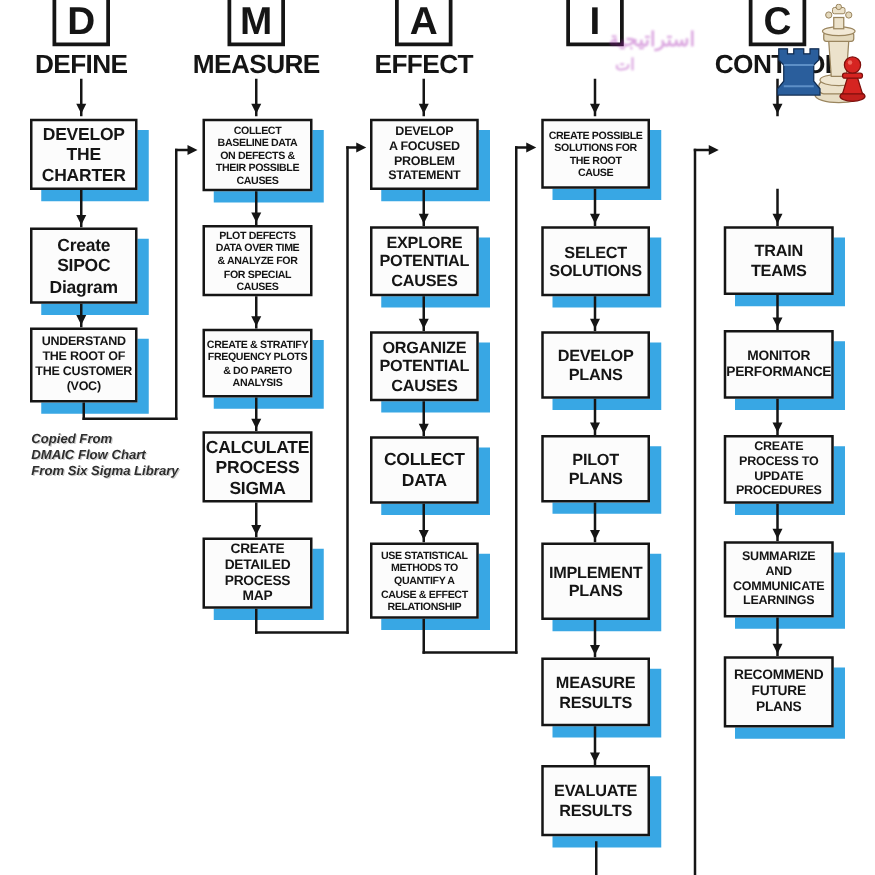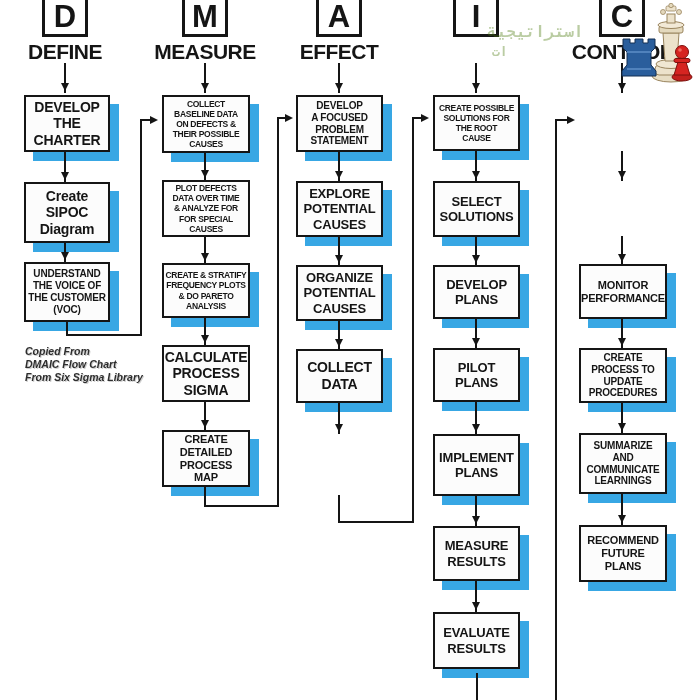--- a/index.html
+++ b/index.html
@@ -31,21 +31,21 @@
     border:4px solid transparent;border-top:8px solid #151515;}
   .rarrow{position:absolute;height:0;border-top:2px solid #151515;}
   .rarrow::after{content:"";position:absolute;right:-8px;top:-5px;
     border:4px solid transparent;border-left:8px solid #151515;}
   .vline{position:absolute;width:2px;background:#151515;}
   .hline{position:absolute;height:2px;background:#151515;}
 
   
   .footnote{position:absolute;left:25px;top:345px;font-size:10.5px;font-style:italic;
     font-weight:bold;line-height:1.25;white-space:pre-line;color:#2e2e2e;text-shadow:1px 1px 0 #cfcfcf;}
-  .wm{position:absolute;color:#4d7c0f;opacity:.38;filter:blur(.7px);font-weight:bold;font-family:Liberation Mono, monospace;}
+  .wm{position:absolute;color:#a21caf;opacity:.38;filter:blur(.7px);font-weight:bold;}
   .wm1{left:487px;top:22px;font-size:16px}.wm2{left:492px;top:44px;font-size:13px}
 
   .chess{position:absolute;left:616px;top:3px;width:84px;height:82px;}
 </style>
 </head>
 <body>
 
 <div id="canvas">
 
   <div class="letter-box lb-d">D</div>
@@ -67,21 +67,21 @@
 
   <div class="box sh col-d fs1" style="top:95px;height:57px">DEVELOP
 THE
 CHARTER</div>
   <div class="arrow" style="left:64px;top:152px;height:30px"></div>
   <div class="box sh col-d fs1" style="top:182px;height:61px">Create
 SIPOC
 Diagram</div>
   <div class="arrow" style="left:64px;top:243px;height:19px"></div>
   <div class="box sh col-d fs4" style="top:262px;height:60px">UNDERSTAND
-THE VOICE OF
+THE ROOT OF
 THE CUSTOMER
 (VOC)</div>
 
   <div class="box sh col-m fs5" style="top:95px;height:58px">COLLECT
 BASELINE DATA
 ON DEFECTS &amp;
 THEIR POSSIBLE
 CAUSES</div>
   <div class="arrow" style="left:204px;top:153px;height:27px"></div>
   <div class="box col-m fs5" style="top:180px;height:57px">PLOT DEFECTS
@@ -113,20 +113,25 @@
 POTENTIAL
 CAUSES</div>
   <div class="arrow" style="left:338px;top:237px;height:28px"></div>
   <div class="box sh col-a fs2" style="top:265px;height:56px">ORGANIZE
 POTENTIAL
 CAUSES</div>
   <div class="arrow" style="left:338px;top:321px;height:28px"></div>
   <div class="box sh col-a fs1" style="top:349px;height:54px">COLLECT
 DATA</div>
   <div class="arrow" style="left:338px;top:403px;height:31px"></div>
+  <div class="box sh col-a fs5" style="top:434px;height:61px">USE STATISTICAL
+METHODS TO
+QUANTIFY A
+CAUSE &amp; EFFECT
+RELATIONSHIP</div>
 
   <div class="box sh col-i fs5" style="top:95px;height:56px">CREATE POSSIBLE
 SOLUTIONS FOR
 THE ROOT
 CAUSE</div>
   <div class="arrow" style="left:475px;top:151px;height:30px"></div>
   <div class="box sh col-i fs2" style="top:181px;height:56px">SELECT
 SOLUTIONS</div>
   <div class="arrow" style="left:475px;top:237px;height:28px"></div>
   <div class="box sh col-i fs2" style="top:265px;height:54px">DEVELOP
@@ -138,20 +143,22 @@
   <div class="box sh col-i fs2" style="top:434px;height:62px">IMPLEMENT
 PLANS</div>
   <div class="arrow" style="left:475px;top:496px;height:30px"></div>
   <div class="box sh col-i fs2" style="top:526px;height:55px">MEASURE
 RESULTS</div>
   <div class="arrow" style="left:475px;top:581px;height:31px"></div>
   <div class="box sh col-i fs2" style="top:612px;height:57px">EVALUATE
 RESULTS</div>
 
   <div class="arrow" style="left:621px;top:151px;height:30px"></div>
+  <div class="box sh col-c fs2" style="top:181px;height:55px">TRAIN
+TEAMS</div>
   <div class="arrow" style="left:621px;top:236px;height:28px"></div>
   <div class="box sh col-c fs3" style="top:264px;height:55px">MONITOR
 PERFORMANCE</div>
   <div class="arrow" style="left:621px;top:319px;height:29px"></div>
   <div class="box sh col-c fs4" style="top:348px;height:55px">CREATE
 PROCESS TO
 UPDATE
 PROCEDURES</div>
   <div class="arrow" style="left:621px;top:403px;height:30px"></div>
   <div class="box sh col-c fs4" style="top:433px;height:61px">SUMMARIZE

